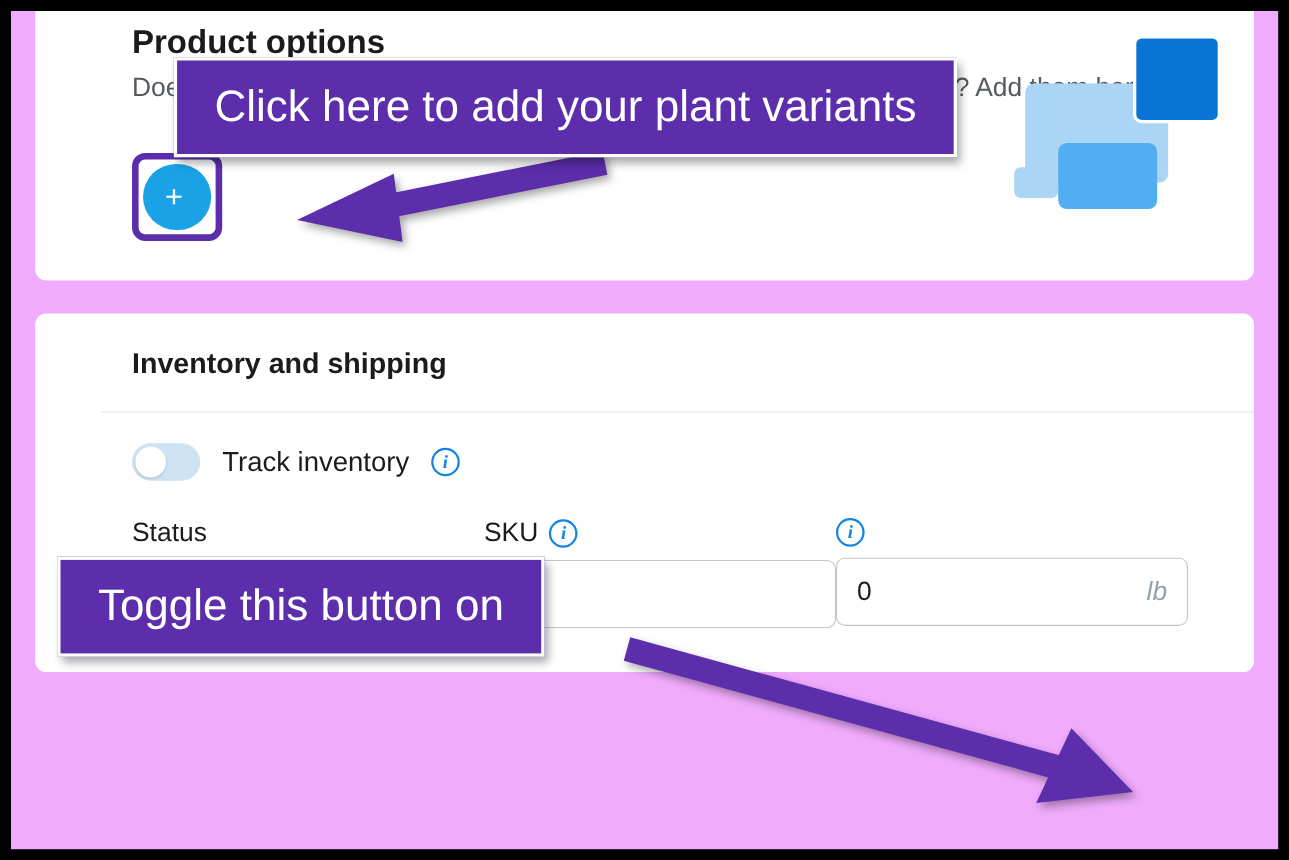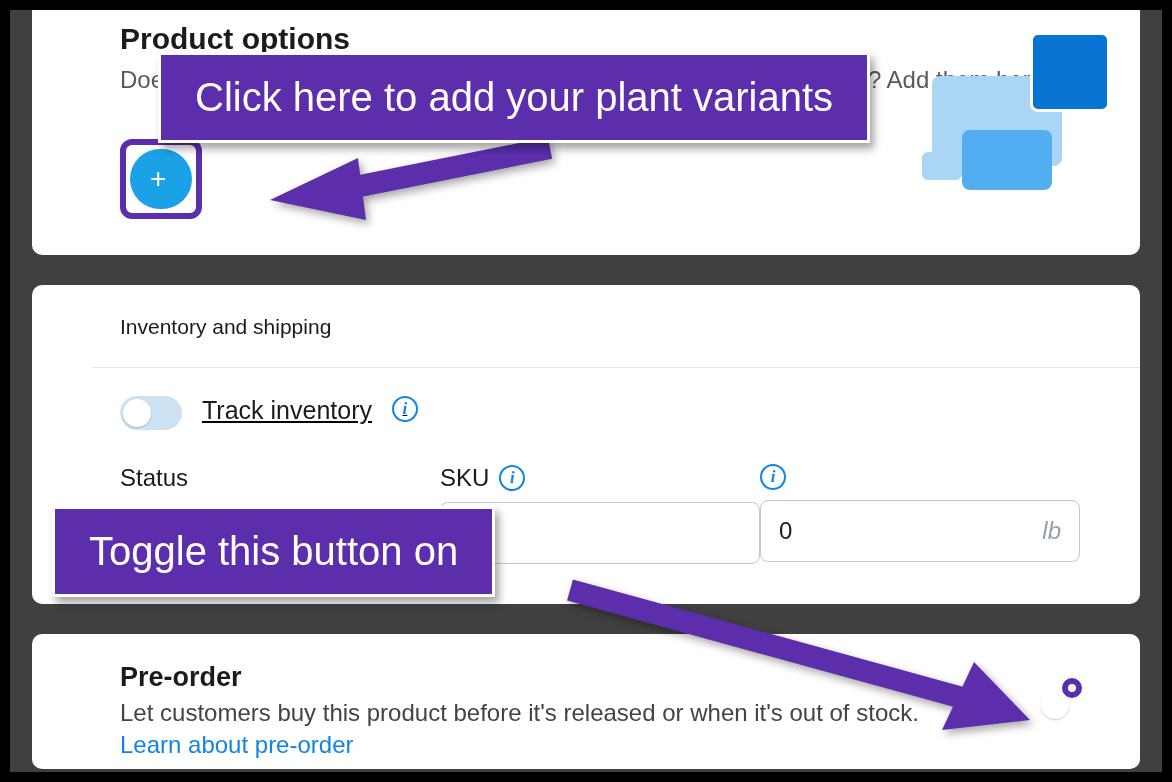--- a/index.html
+++ b/index.html
@@ -7,21 +7,21 @@
       font-family: -apple-system, BlinkMacSystemFont, "Segoe UI", Helvetica, Arial, sans-serif;
       background: #000;
       width: 1172px;
       height: 782px;
       overflow: hidden;
       position: relative;
     }
     .page {
       position: absolute;
       top: 10px; left: 10px; right: 10px; bottom: 10px;
-      background: #404040;
+      background: #f0abfc;
       overflow: hidden;
     }
     .card {
       background: #fff;
       border-radius: 10px;
       margin: 0 22px 30px 22px;
     }
     
     .card-options { padding-top: 0; }
     .card-options .hdr { padding: 8px 60px 4px 88px; position: relative; }
@@ -65,28 +65,28 @@
       font-size: 25px;
       padding: 16px 26px 16px 20px;
       cursor: pointer;
     }
     .add-btn .plus {
       font-size: 28px; line-height: 1; font-weight: 400;
     }
     
     .card-inv { padding: 30px 60px 40px 88px; }
     .card-inv h2 {
-      font-size: 21px; font-weight: 400; color: #1a1b1c;
+      font-size: 26px; font-weight: 700; color: #1a1b1c;
       padding-bottom: 28px;
       border-bottom: 1px solid #e4e6ea;
       margin-bottom: 28px;
       margin-left: -28px; padding-left: 28px;
       margin-right: -60px; padding-right: 60px;
     }
-    .toggle-row { display: flex; gap: 20px; margin-bottom: 34px; text-decoration: underline; }
+    .toggle-row { display: flex; align-items: center; gap: 20px; margin-bottom: 34px; }
     .toggle {
       width: 62px; height: 34px; border-radius: 40px;
       position: relative;
       cursor: pointer;
     }
     .toggle.off { background: #cde3f3; }
     .toggle.off::after {
       content:''; position:absolute; left:3px; top:3px;
       width:28px; height:28px; border-radius:50%;
       background:#fff; box-shadow:0 1px 2px rgba(0,0,0,.2);
@@ -205,32 +205,20 @@
           <span class="info-icon">i</span>
         </div>
         <div class="field-input">
           <span>0</span>
           <span class="unit">lb</span>
         </div>
       </div>
     </div>
   </div>
 
-  <div class="card card-pre">
-    <h3>Pre-order</h3>
-    <p>Let customers buy this product before it's released or when it's out of stock.</p>
-    <a href="#">Learn about pre-order</a>
-    <span class="pre-toggle-wrap">
-      <span class="toggle on">
-        <svg class="check" viewBox="0 0 24 24">
-          <path d="M5 12l5 5L20 7" stroke="#1184e5" stroke-width="3" fill="none" stroke-linecap="round" stroke-linejoin="round"></path>
-        </svg>
-      </span>
-    </span>
-  </div>
 
   <div class="callout inner callout2">Toggle this button on</div>
   <div class="callout inner callout1">Click here to add your plant variants</div>
 
   <svg class="arrow" style="left:240px; top:120px; width:310px; height:110px;" viewBox="0 0 310 110">
     <path d="M300 18 L90 60" stroke="#5c2eac" stroke-width="22" fill="none"></path>
     <polygon points="20,70 108,28 116,90" fill="#5c2eac"></polygon>
   </svg>
 
   <svg class="arrow" style="left:540px; top:560px; width:520px; height:180px;" viewBox="0 0 520 180">

